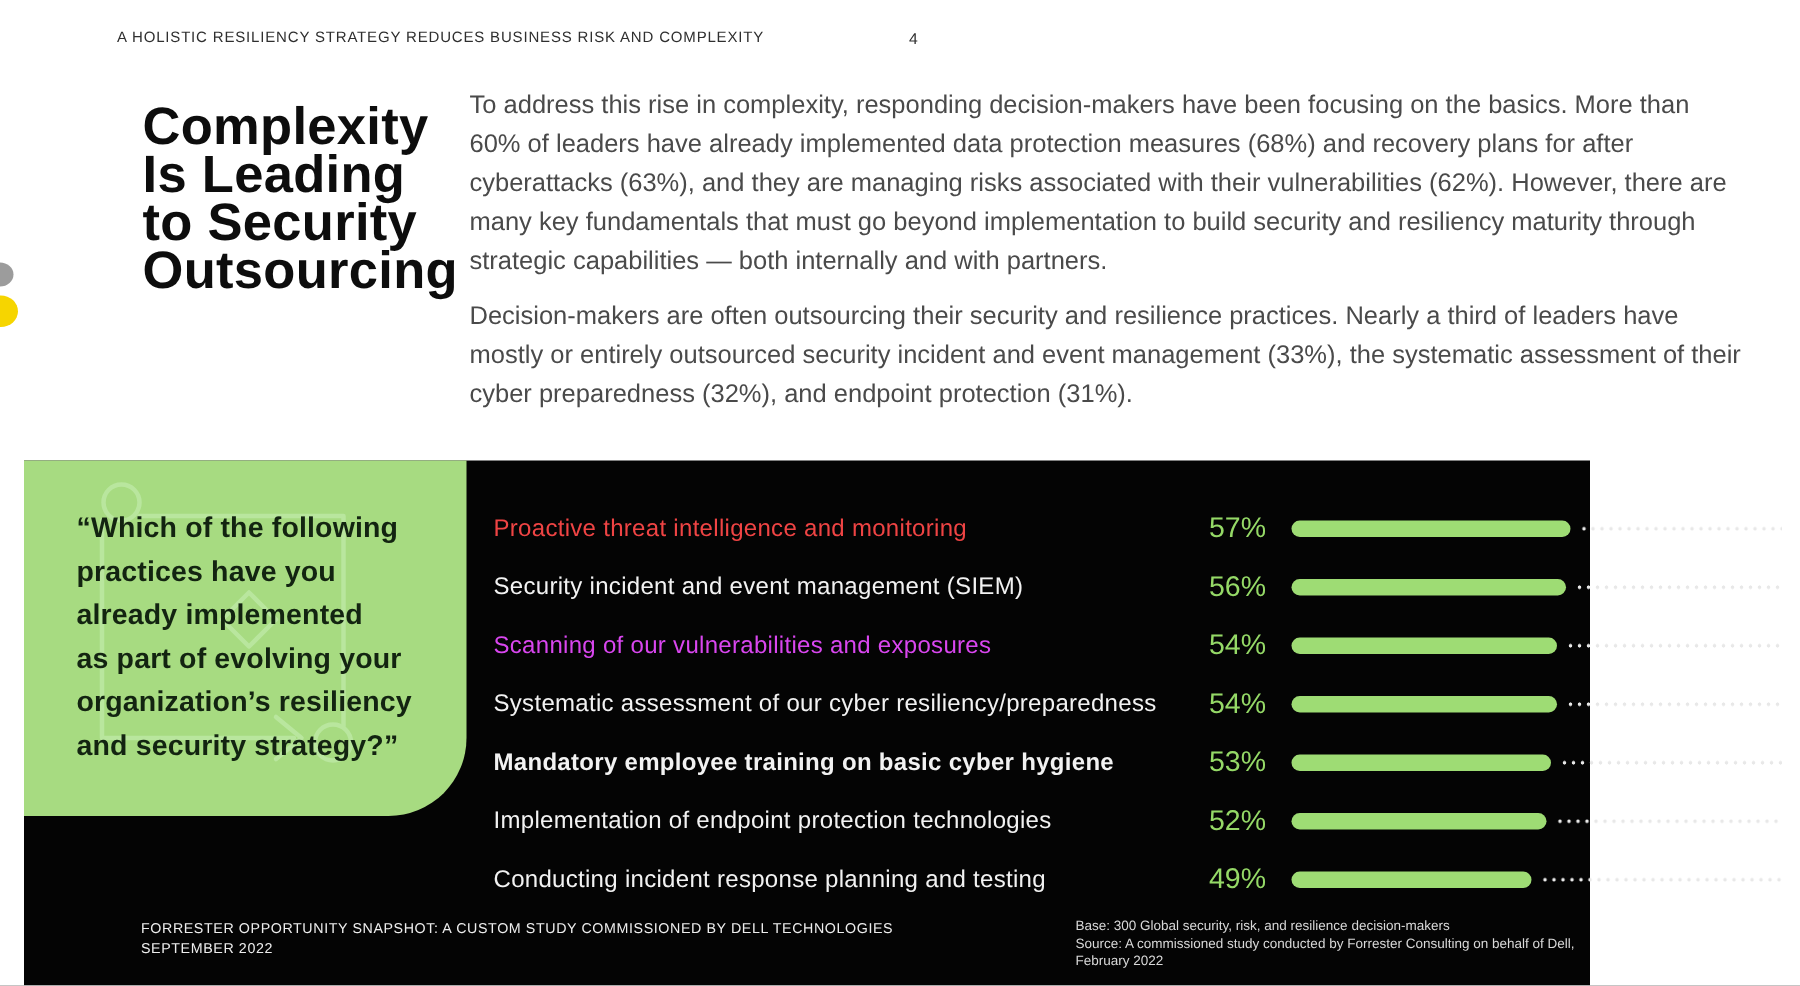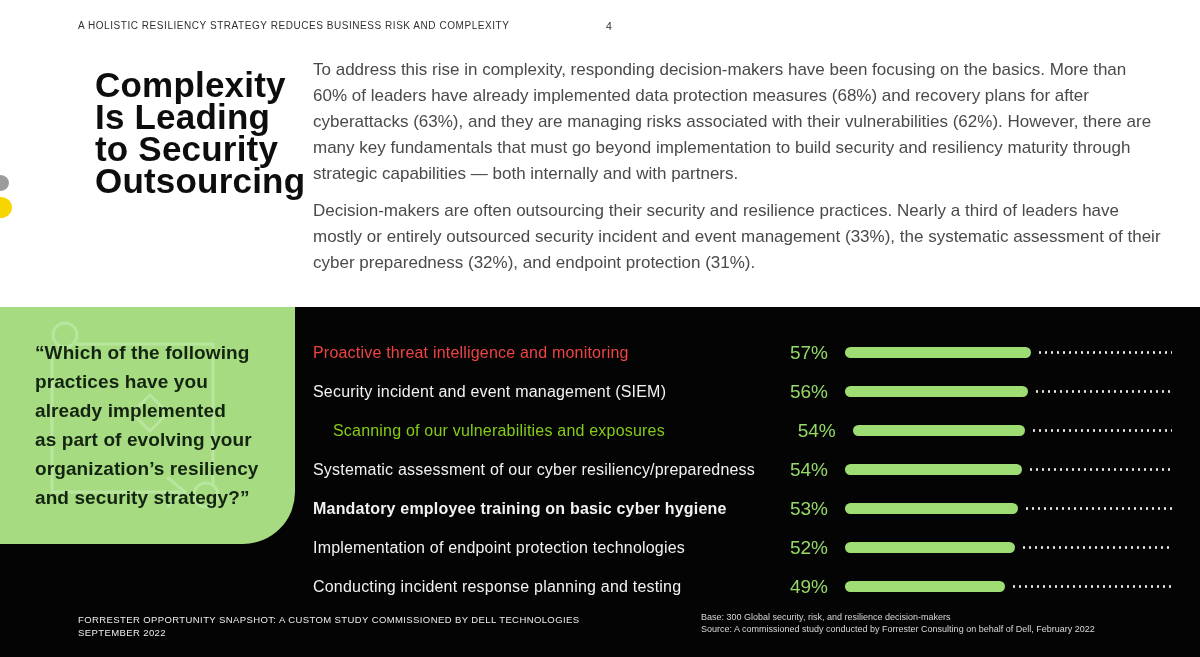--- a/index.html
+++ b/index.html
@@ -23,21 +23,21 @@
   }
   .dot { position: absolute; border-radius: 50%; }
   .dot-gray  { width: 18px; height: 16px; left: -9px;  top: 175px; background: #9c9c9c; }
   .dot-yellow{ width: 23px; height: 21px; left: -11px; top: 197px; background: #f6d500; }
   .body-copy {
     position: absolute; left: 313px; top: 57px; width: 848px;
     font-size: 17px; line-height: 26px; color: #4a4a4a;
   }
   .body-copy p { margin: 0 0 11px 0; }
   
-  .bottom-section { position: absolute; left: 0; top: 307px; width: 1200px; height: 350px; background: #040404; }
+  .bottom-section { position: absolute; left: 16px; top: 307px; width: 1044px; height: 350px; background: #040404; }
   .quote-box {
     position: absolute; left: 0; top: 0; width: 295px; height: 237px;
     background: #a7db81; border-bottom-right-radius: 52px; overflow: hidden;
   }
   .quote-box svg { position: absolute; left: 0; top: 0; }
   .quote-text {
     position: absolute; left: 35px; top: 31px; width: 240px;
     font-size: 19px; font-weight: 800; line-height: 29px; color: #132411;
     white-space: pre-line; letter-spacing: .1px;
   }
@@ -120,21 +120,21 @@
       <div class="chart-row">
         <div class="row-label" style="color: rgb(242, 242, 242);">Security incident and event management (SIEM)</div>
         <div class="row-value" style="color: rgb(149, 217, 103);">56%</div>
         <div class="row-track">
           <div class="row-fill" style="width: 56%; background: rgb(158, 220, 116);"></div>
           <div class="row-dots"></div>
         </div>
       </div>
 
       <div class="chart-row">
-        <div class="row-label" style="color: #84cc16; margin-left: 20px;">Scanning of our vulnerabilities and exposures</div>
+        <div class="row-label" style="color: #d946ef;">Scanning of our vulnerabilities and exposures</div>
         <div class="row-value" style="color: rgb(149, 217, 103);">54%</div>
         <div class="row-track">
           <div class="row-fill" style="width: 54%; background: rgb(158, 220, 116);"></div>
           <div class="row-dots"></div>
         </div>
       </div>
 
       <div class="chart-row">
         <div class="row-label" style="color: rgb(242, 242, 242);">Systematic assessment of our cyber resiliency/preparedness</div>
         <div class="row-value" style="color: rgb(149, 217, 103);">54%</div>

